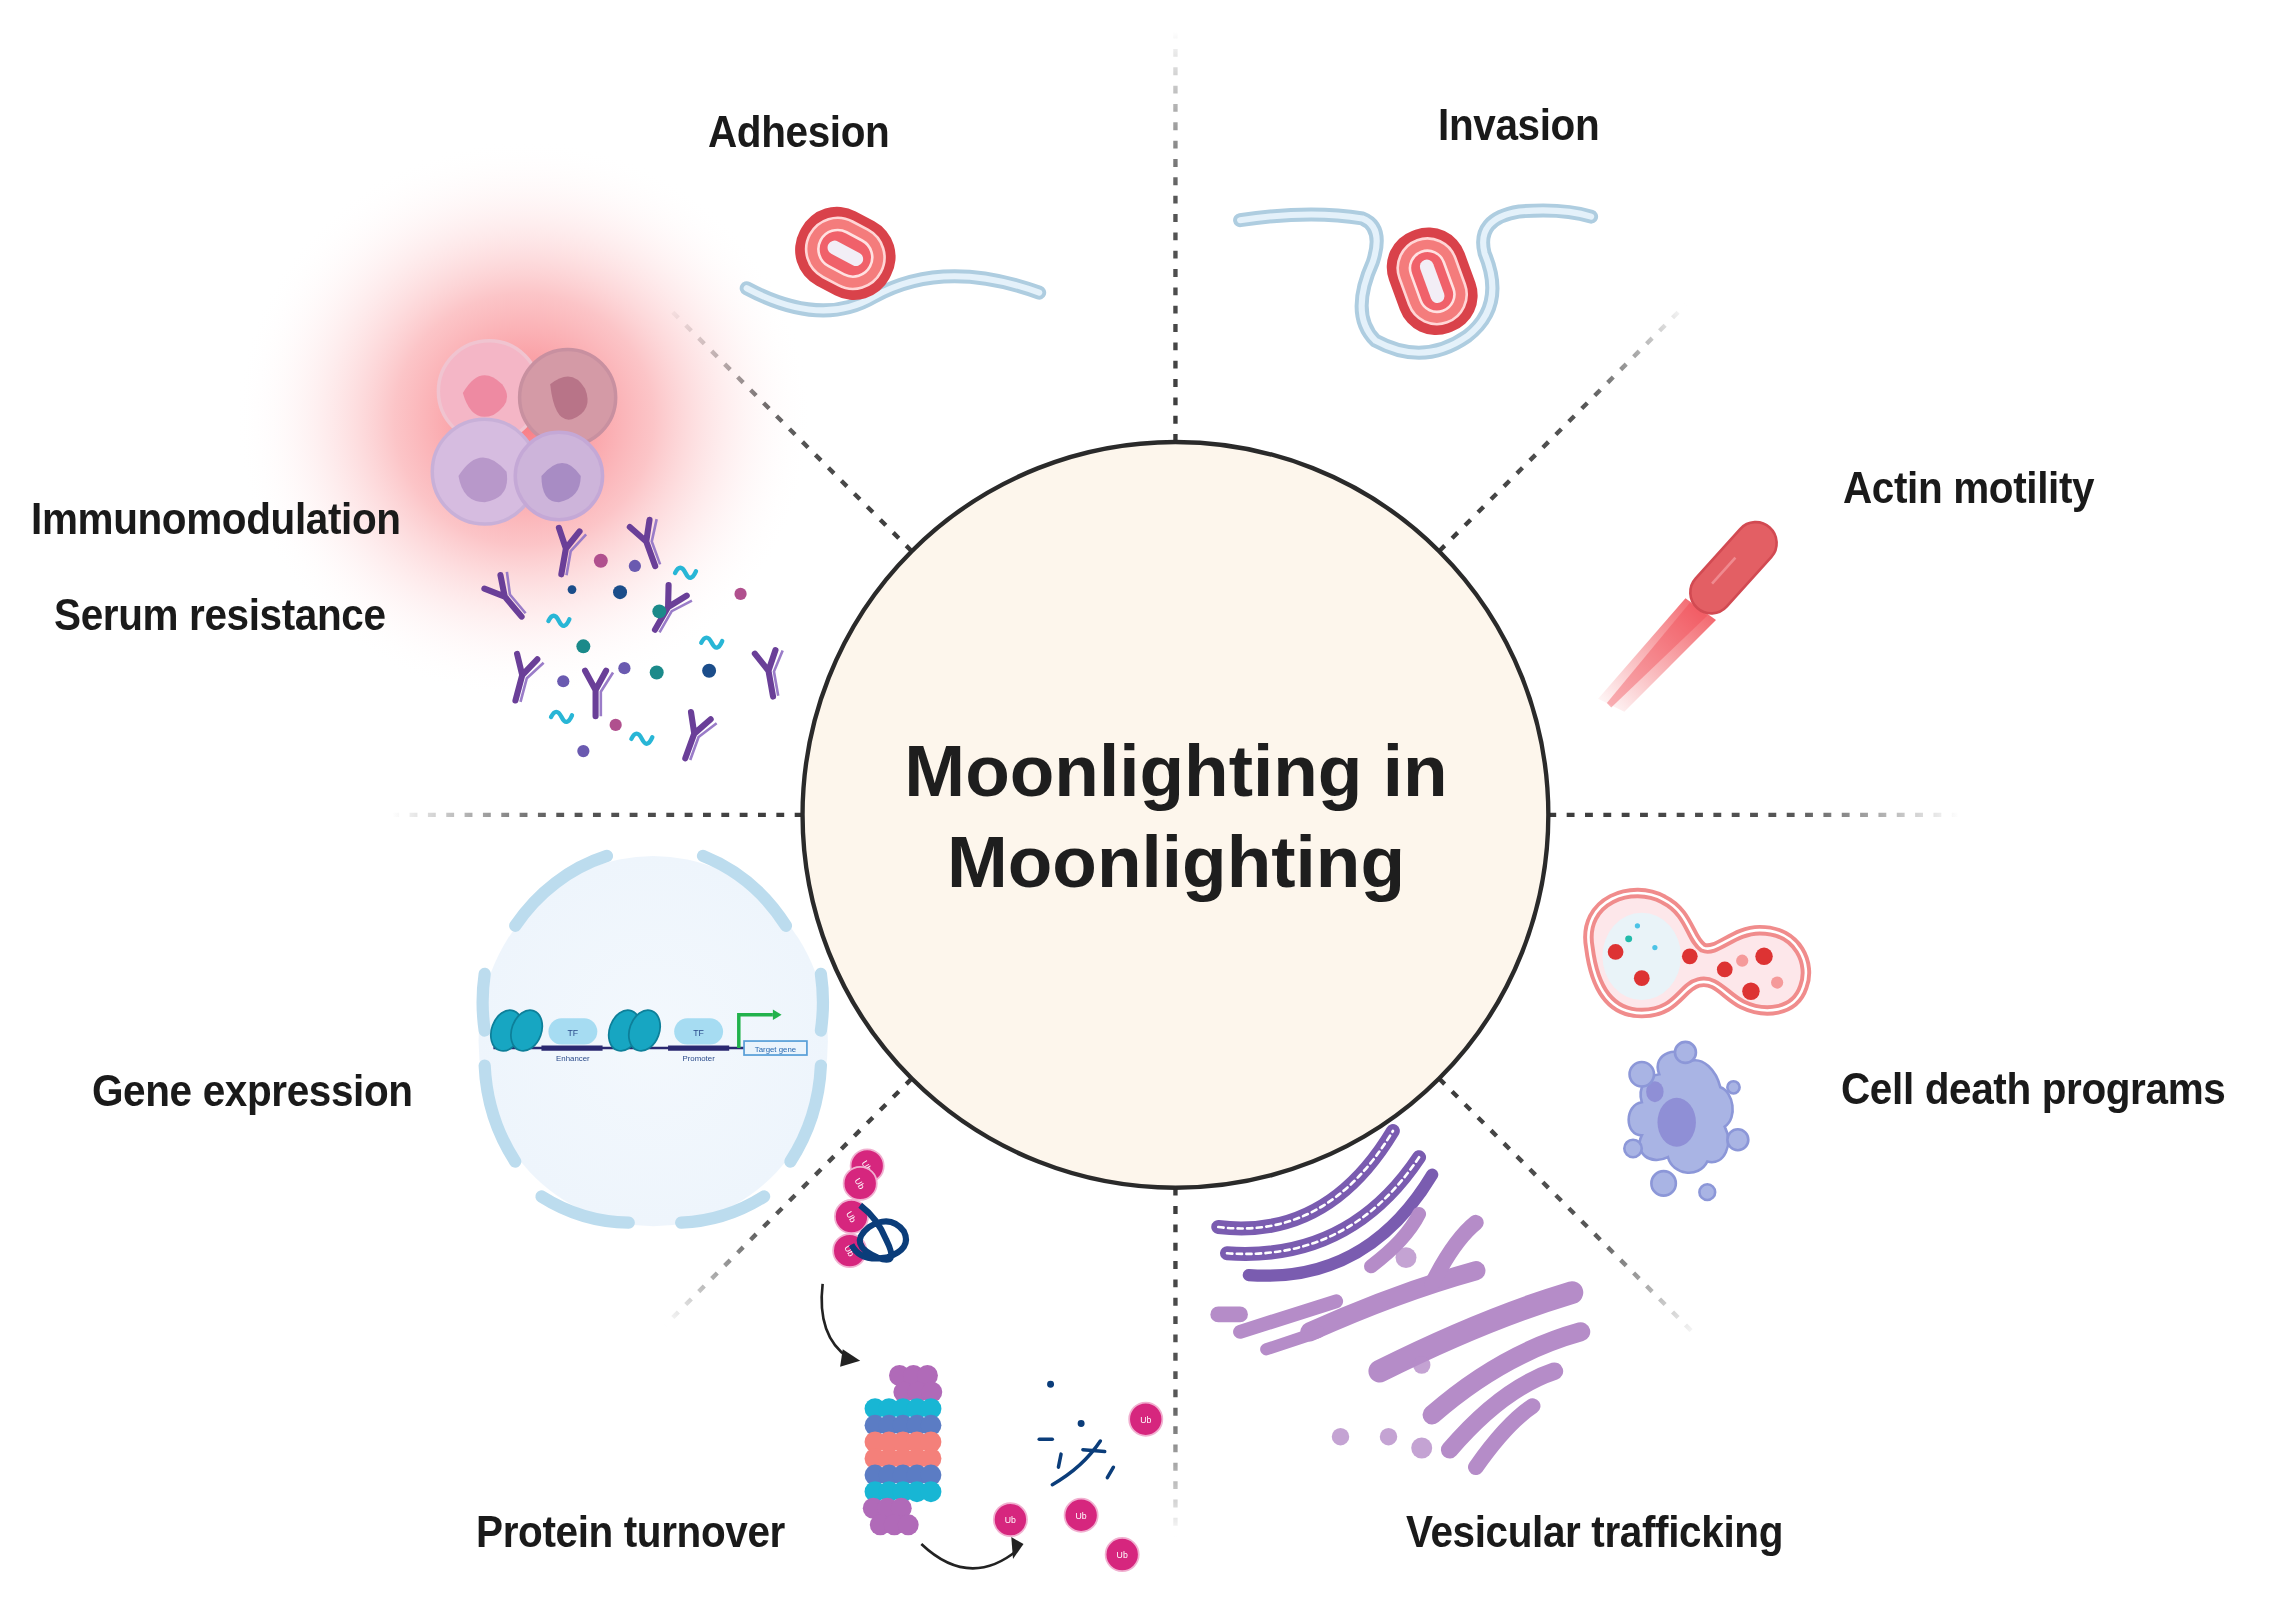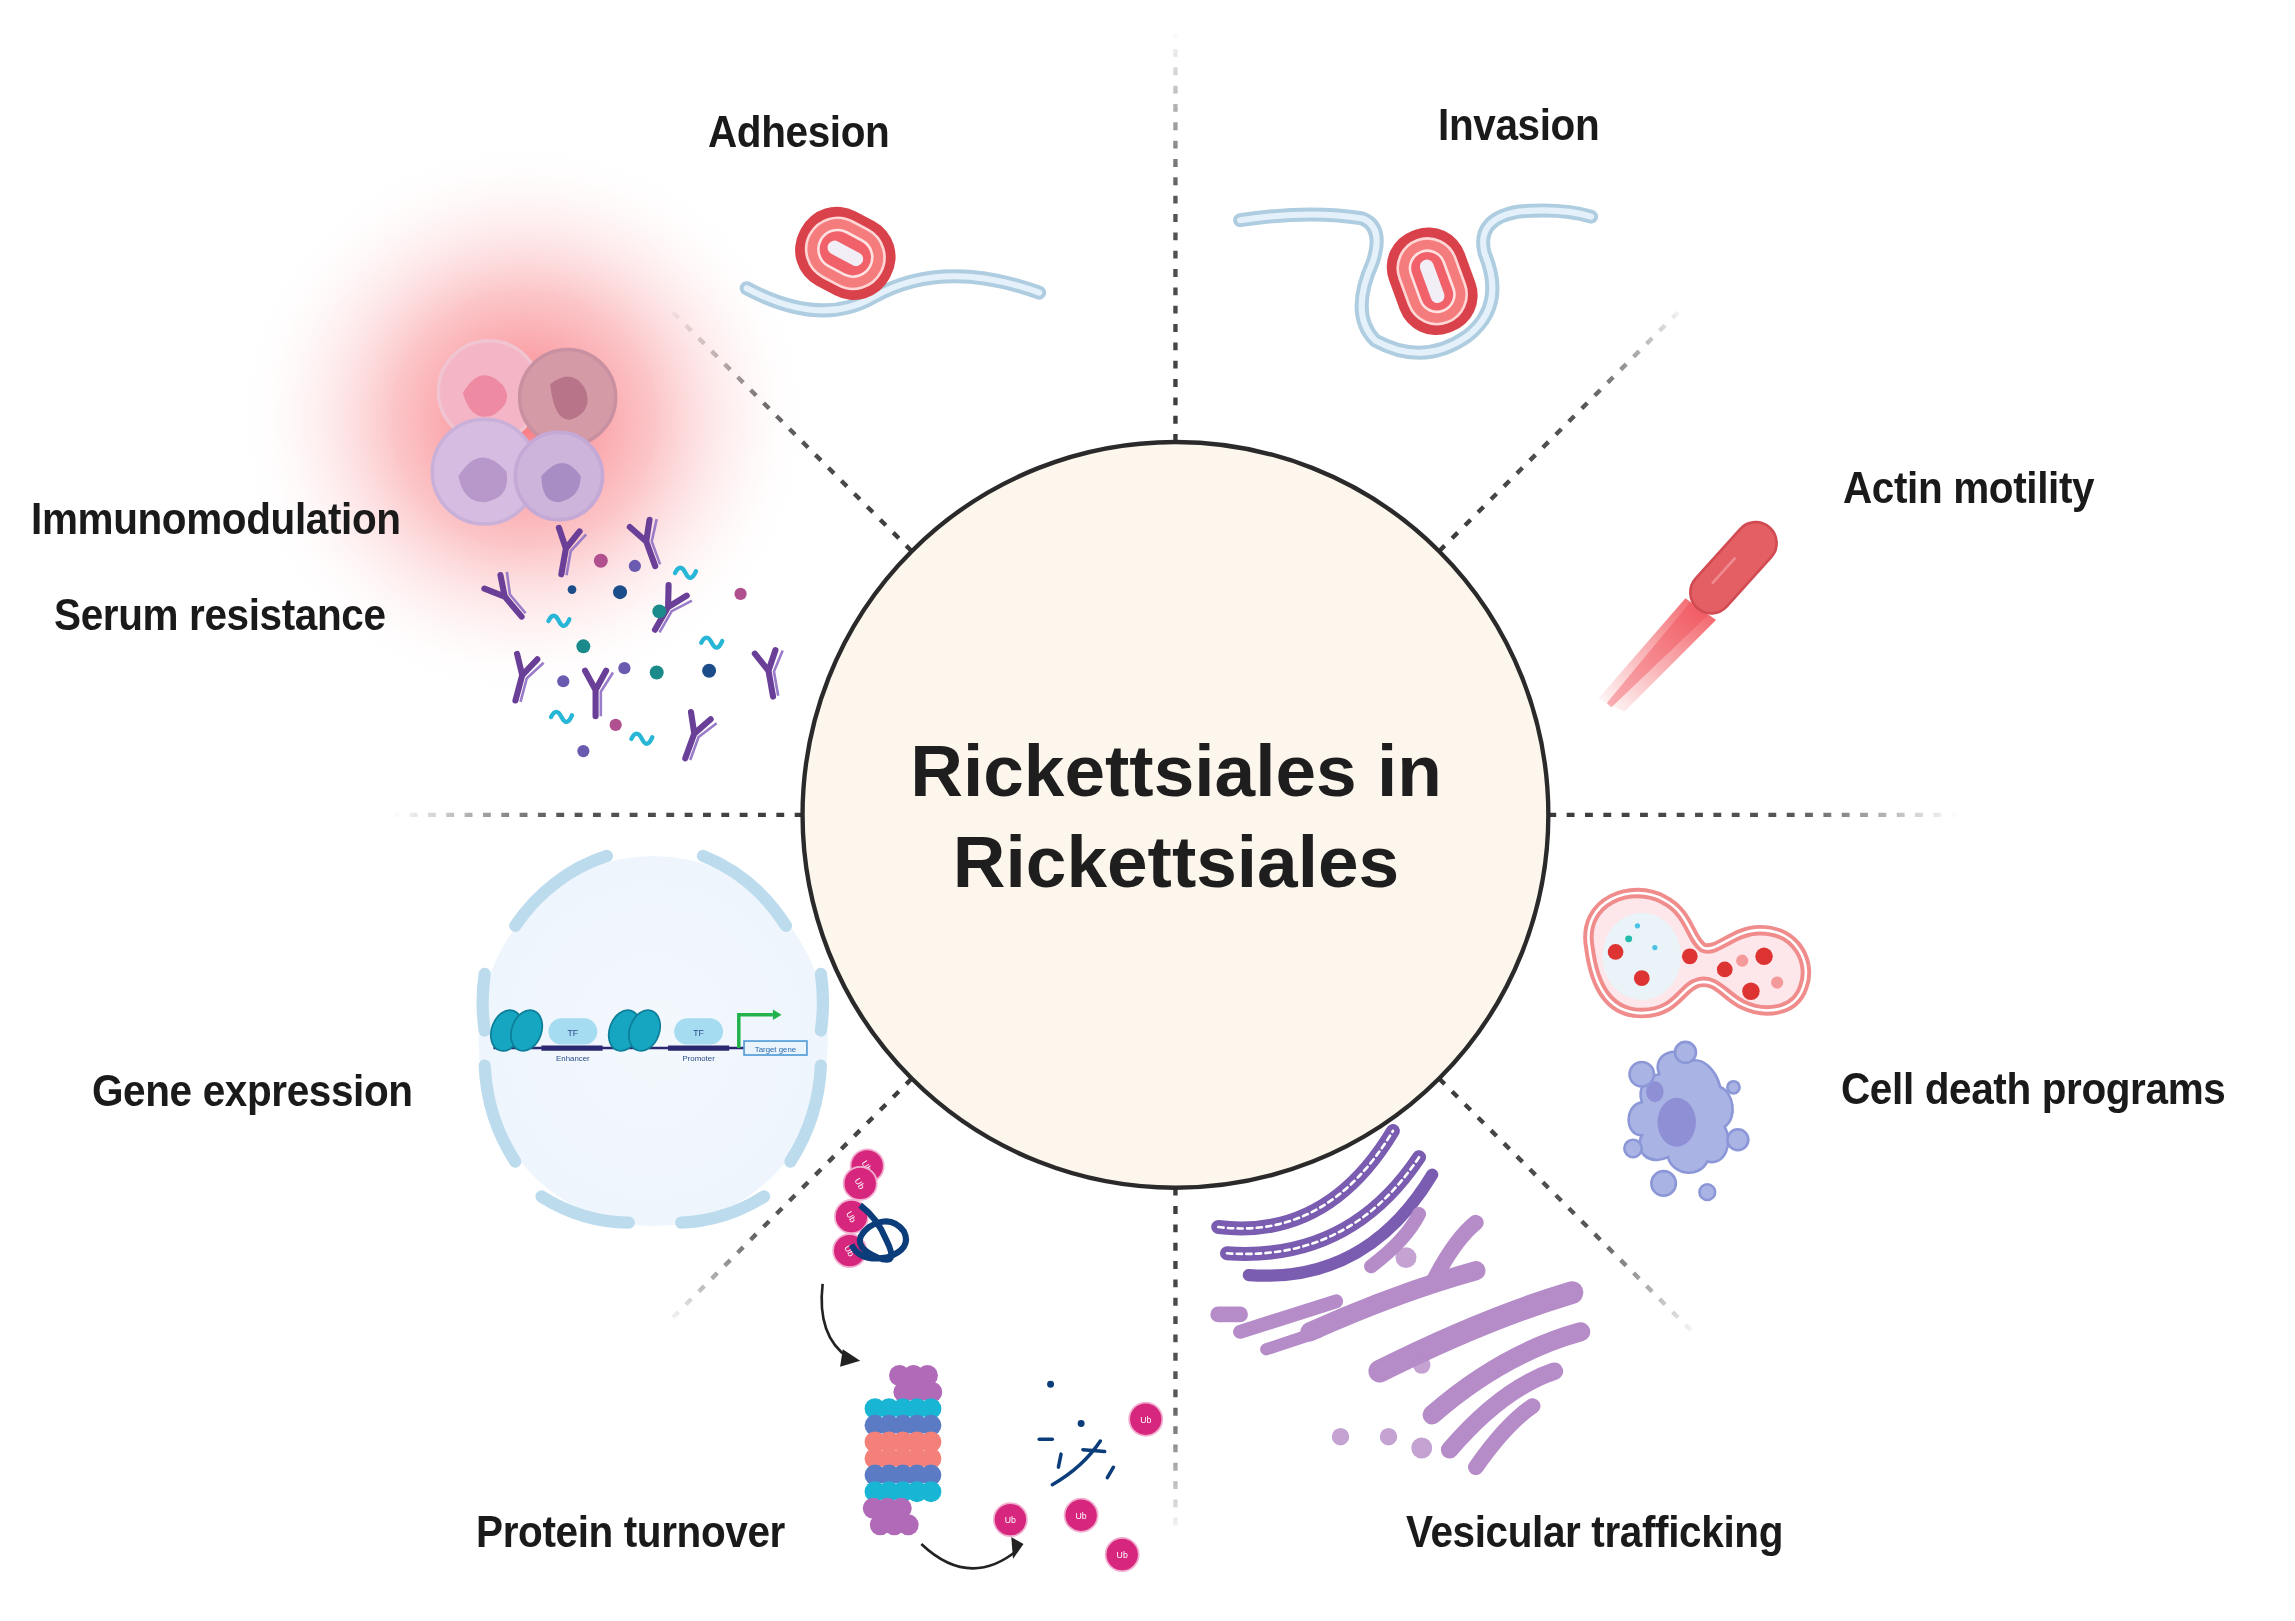--- a/index.html
+++ b/index.html
@@ -380,22 +380,22 @@
             <circle cx="1285" cy="1780" r="19" fill="#d6267e" stroke="#f1b0d0" stroke-width="2"></circle>
             <text x="1285" y="1784" font-size="10" text-anchor="middle" fill="#fff" font-family="Liberation Sans, sans-serif">Ub</text>
           </g>
         </g>
     </g>
 
     <circle cx="1346" cy="933" r="427" fill="#fdf6ec" stroke="#2a2a2a" stroke-width="5"></circle>
   </svg>
 
   <div class="center-title">
-    <div>Rickettsiales in</div>
-    <div>Rickettsiales</div>
+    <div>Moonlighting in</div>
+    <div>Moonlighting</div>
   </div>
 
   <div class="label" style="left:708px; top:107px;">Adhesion</div>
   <div class="label" style="left:1438px; top:100px;">Invasion</div>
   <div class="label" style="left:1843px; top:463px;">Actin motility</div>
   <div class="label" style="left:1841px; top:1064px;">Cell death programs</div>
   <div class="label" style="left:1406px; top:1507px;">Vesicular trafficking</div>
   <div class="label" style="left:476px; top:1507px;">Protein turnover</div>
   <div class="label" style="left:92px; top:1066px;">Gene expression</div>
   <div class="label" style="left:31px; top:494px;">Immunomodulation</div>

